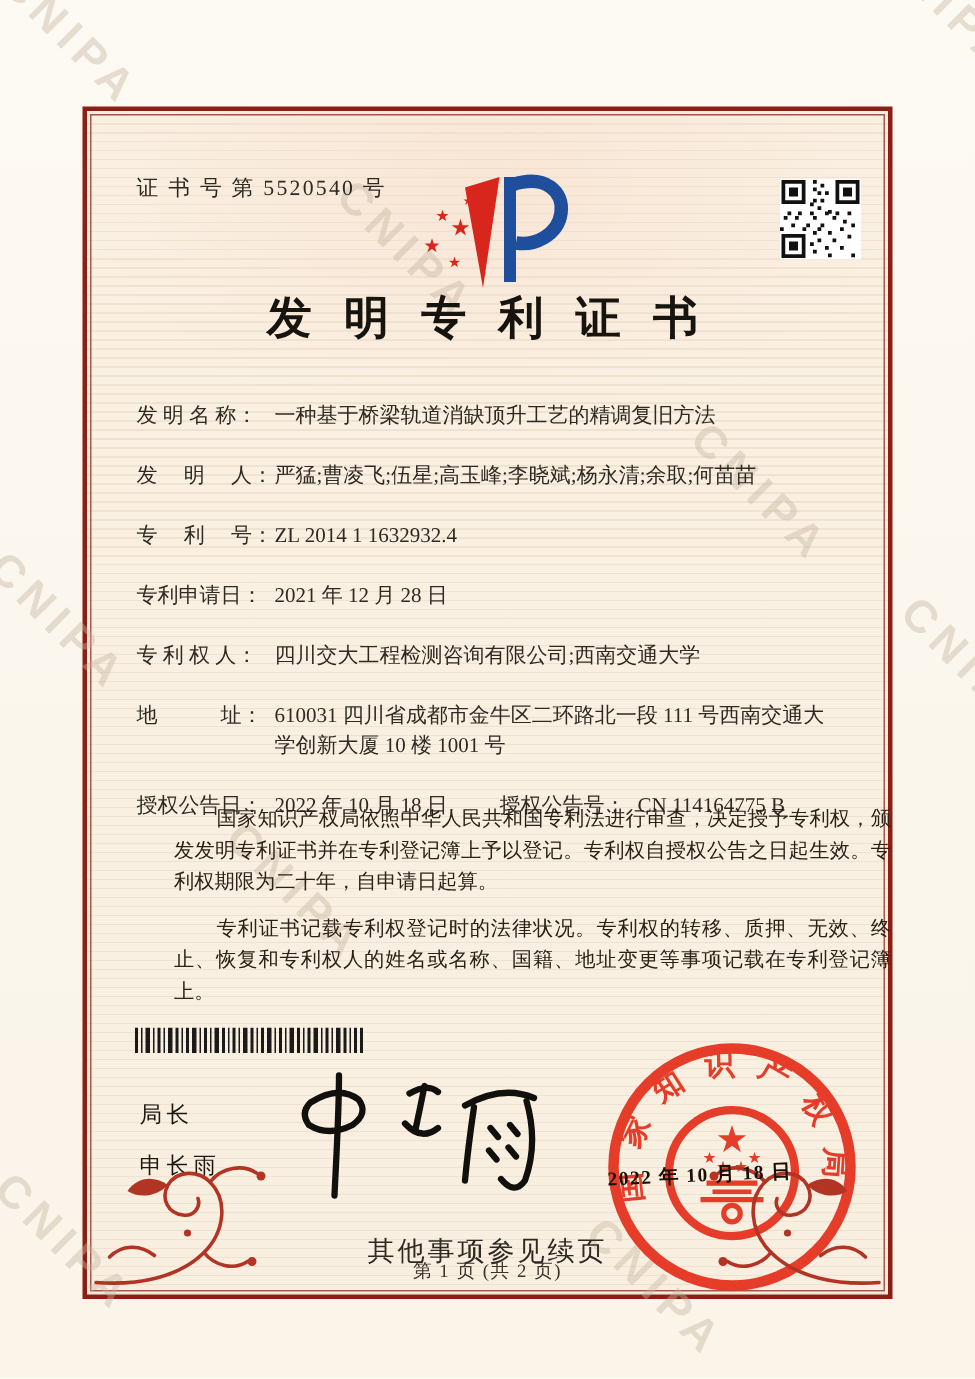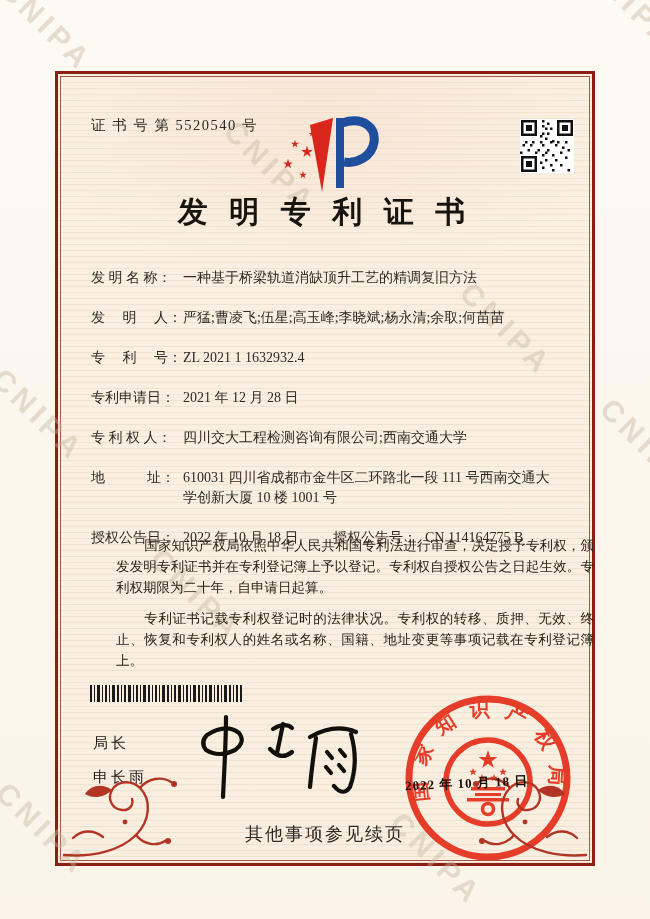--- a/index.html
+++ b/index.html
@@ -177,21 +177,21 @@
         <div class="f-row">
           <span class="f-label">发 明 名 称：</span>
           <span class="f-value">一种基于桥梁轨道消缺顶升工艺的精调复旧方法</span>
         </div>
         <div class="f-row">
           <span class="f-label">发　 明　 人：</span>
           <span class="f-value">严猛;曹凌飞;伍星;高玉峰;李晓斌;杨永清;余取;何苗苗</span>
         </div>
         <div class="f-row">
           <span class="f-label">专　 利　 号：</span>
-          <span class="f-value">ZL 2021 1 1632932.4</span>
+          <span class="f-value">ZL 2014 1 1632932.4</span>
         </div>
         <div class="f-row">
           <span class="f-label">专利申请日：</span>
           <span class="f-value">2021 年 12 月 28 日</span>
         </div>
         <div class="f-row">
           <span class="f-label">专 利 权 人：</span>
           <span class="f-value">四川交大工程检测咨询有限公司;西南交通大学</span>
         </div>
         <div class="f-row">
@@ -322,17 +322,18 @@
           <path d="M84,70 C94,62 106,63 114,71"></path>
         </g>
         <g fill="#b23424">
           <path d="M75,23 C85,16 96,18 102,27 C94,32 83,31 75,23 Z"></path>
           <circle cx="19" cy="74" r="3"></circle>
             <circle cx="13" cy="17" r="3"></circle>
             <circle cx="62" cy="55" r="2.4"></circle>
         </g>
       </svg>
 
+      <div class="page-footer">第 1 页 (共 2 页)</div>
     </div>
   </div>
 
   <div class="continuation">其他事项参见续页</div>
 </div>
 
 </body></html>

